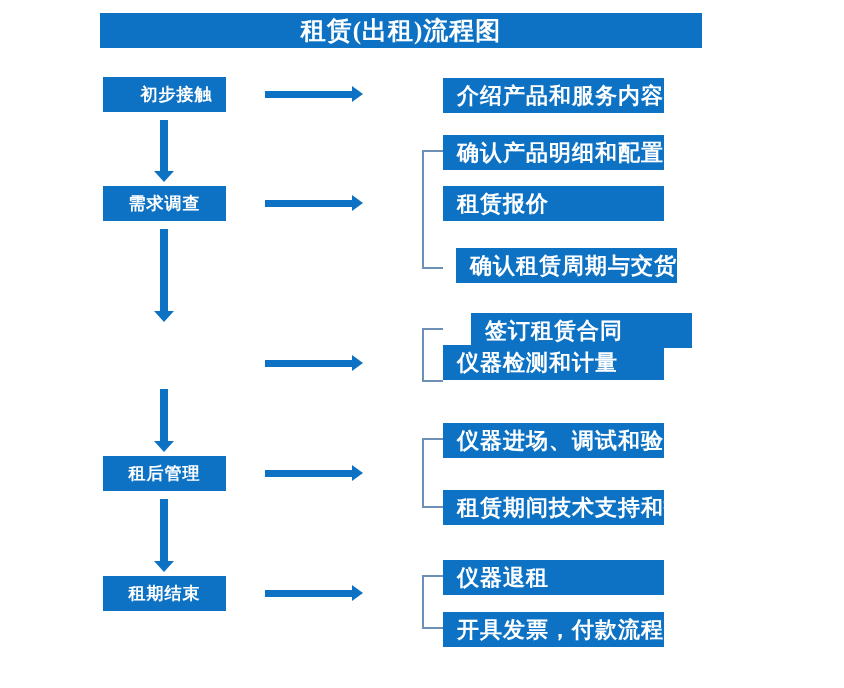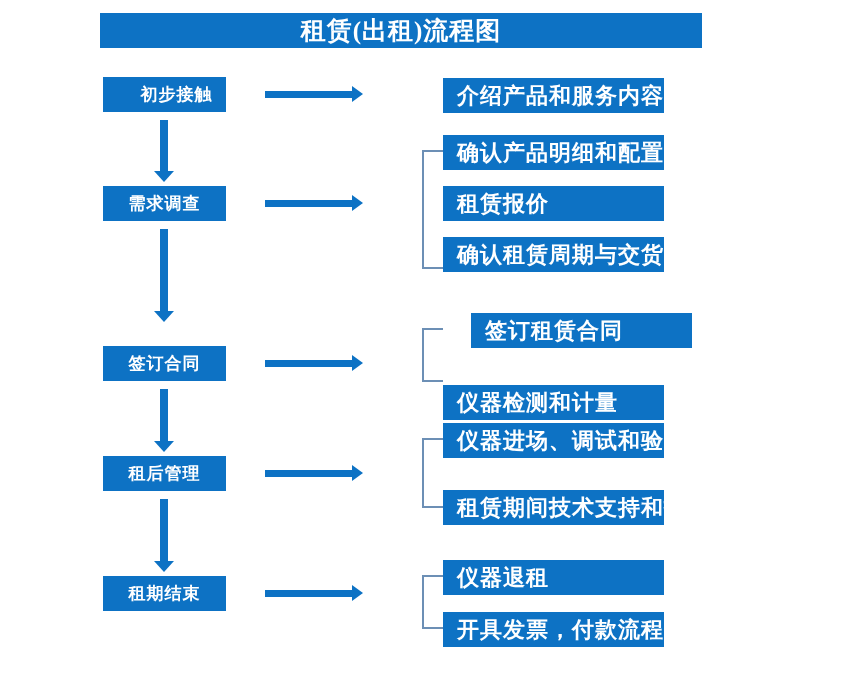--- a/index.html
+++ b/index.html
@@ -75,21 +75,20 @@
 <body>
 
 <div id="canvas">
 
   <div class="box title-bar">租赁(出租)流程图</div>
 
   <div class="box stage-box" style="top:77px;padding-left:24px;">初步接触</div>
 
   <div class="box stage-box" style="top:186px;">需求调查</div>
 
-  <div class="box stage-box" style="top:346px;">签订合同</div>
 
   <div class="box stage-box" style="top:456px;">租后管理</div>
 
   <div class="box stage-box" style="top:576px;">租期结束</div>
 
   <div class="v-arrow" style="top:120px;height:51px;"></div>
   <div class="v-head" style="top:171px;"></div>
 
   <div class="v-arrow" style="top:229px;height:82px;"></div>
   <div class="v-head" style="top:311px;"></div>
@@ -119,25 +118,25 @@
   <div class="bracket" style="top:328px;height:54px;"></div>
   <div class="bracket" style="top:438px;height:70px;"></div>
   <div class="bracket" style="top:575px;height:54px;"></div>
 
   <div class="box detail-box" style="top:78px;">介绍产品和服务内容</div>
 
   <div class="box detail-box" style="top:135px;">确认产品明细和配置</div>
 
   <div class="box detail-box" style="top:186px;">租赁报价</div>
 
-  <div class="box detail-box" style="top:237px;">确认租赁周期与交货时间</div>
+  <div class="box detail-box" style="top:248px;margin-left:13px;">确认租赁周期与交货时间</div>
 
   <div class="box detail-box" style="top:313px;margin-left:28px;">签订租赁合同</div>
 
-  <div class="box detail-box" style="top:385px;">仪器检测和计量</div>
+  <div class="box detail-box" style="top:345px;">仪器检测和计量</div>
 
   <div class="box detail-box" style="top:423px;">仪器进场、调试和验收</div>
 
   <div class="box detail-box" style="top:490px;">租赁期间技术支持和指导</div>
 
   <div class="box detail-box" style="top:560px;">仪器退租</div>
 
   <div class="box detail-box" style="top:612px;">开具发票，付款流程</div>
 
 </div>

